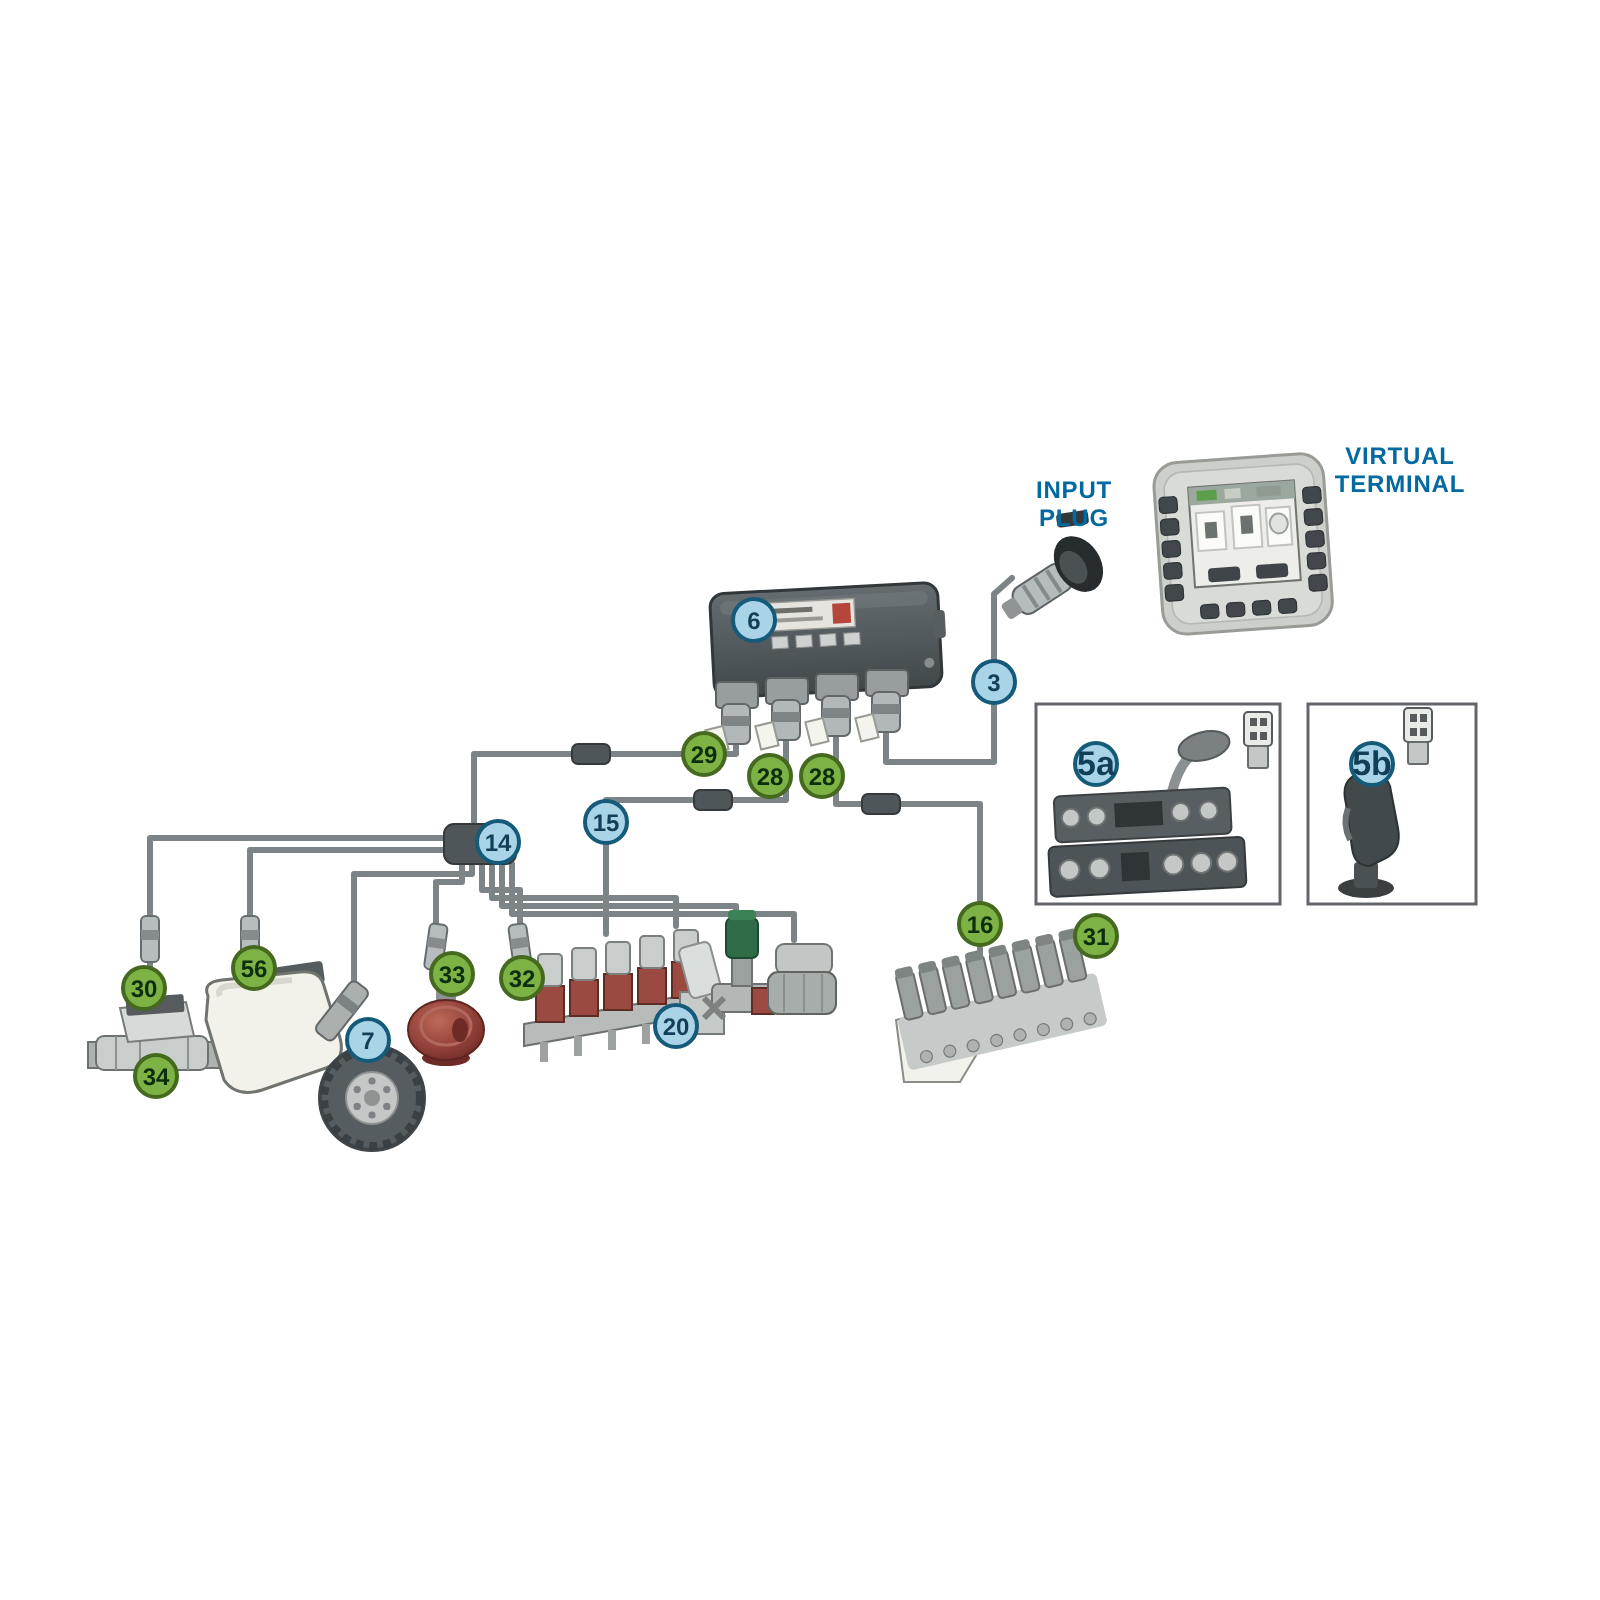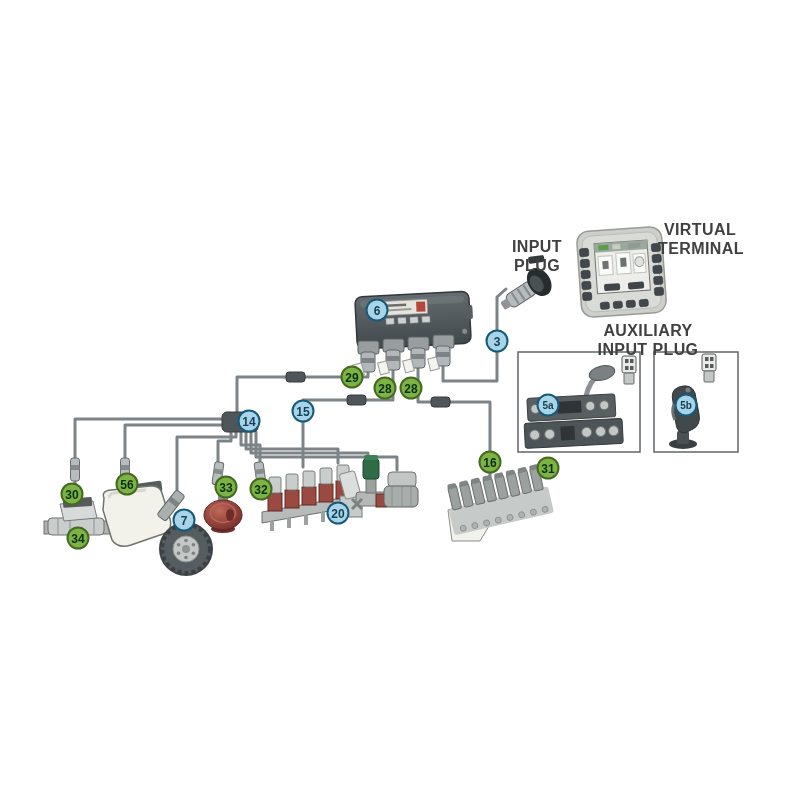--- a/index.html
+++ b/index.html
@@ -1,28 +1,28 @@
 <!DOCTYPE html>
 <html style="--badge-green-fill: #7db344; --badge-green-border: #44691f; --badge-green-text: #0b2e0d; --badge-blue-fill: #a9d4e8; --badge-blue-border: #155a79; --badge-blue-text: #113f58; --wire: #7d8487;"><head>
 <meta charset="utf-8">
 <style>
   html,body{margin:0;padding:0;background:#fff;}
   #stage{position:relative;width:800px;height:800px;background:#ffffff;overflow:hidden;
          font-family:"Liberation Sans",sans-serif;}
   #diagram-svg{position:absolute;left:0;top:0;}
-  .diagram-label{position:absolute;text-align:center;font-weight:bold;font-size:16px;
-                 line-height:1.18;color:#404040;white-space:pre-line;letter-spacing:.4px;}
+  .diagram-label{position:absolute;text-align:center;font-weight:bold;font-size:12px;
+                 line-height:1.18;color:#0369a1;white-space:pre-line;letter-spacing:.4px;}
   .badge{position:absolute;width:23px;height:23px;border-radius:50%;box-sizing:border-box;
          display:flex;align-items:center;justify-content:center;
          font-weight:bold;font-size:12px;transform:translate(-50%,-50%);}
   .badge.g{background:var(--badge-green-fill);border:2px solid var(--badge-green-border);
            color:var(--badge-green-text);}
   .badge.b{background:var(--badge-blue-fill);border:2px solid var(--badge-blue-border);
            color:var(--badge-blue-text);}
-  .badge.sm{font-size:10px;margin-top:23px;}
+  .badge.sm{font-size:17px;}
 </style>
 </head>
 <body>
 
 <div id="stage">
 
 <svg id="diagram-svg" width="800" height="800" viewBox="0 0 800 800">
   <defs>
     <linearGradient id="ecugrad" x1="0" y1="0" x2="0" y2="1">
       <stop offset="0" stop-color="#646c70"></stop>
@@ -339,22 +339,20 @@
             <circle cx="544" cy="520" r="3"></circle>
       </g>
     </g>
   </g>
 </svg>
 
 <div class="diagram-label" style="left:497px;top:238px;width:80px;">INPUT
 PLUG</div>
 <div class="diagram-label" style="left:658px;top:221px;width:84px;">VIRTUAL
 TERMINAL</div>
-<div class="diagram-label" style="left:593px;top:322px;width:110px;">AUXILIARY
-INPUT PLUG</div>
 
 <div class="badge b" style="left:377px;top:310px;">6</div>
 <div class="badge b" style="left:497px;top:341px;">3</div>
 <div class="badge g" style="left:352px;top:377px;">29</div>
 <div class="badge g" style="left:385px;top:388px;">28</div>
 <div class="badge g" style="left:411px;top:388px;">28</div>
 <div class="badge b" style="left:303px;top:411px;">15</div>
 <div class="badge b" style="left:249px;top:421px;">14</div>
 <div class="badge g" style="left:490px;top:462px;">16</div>
 <div class="badge g" style="left:548px;top:468px;">31</div>

